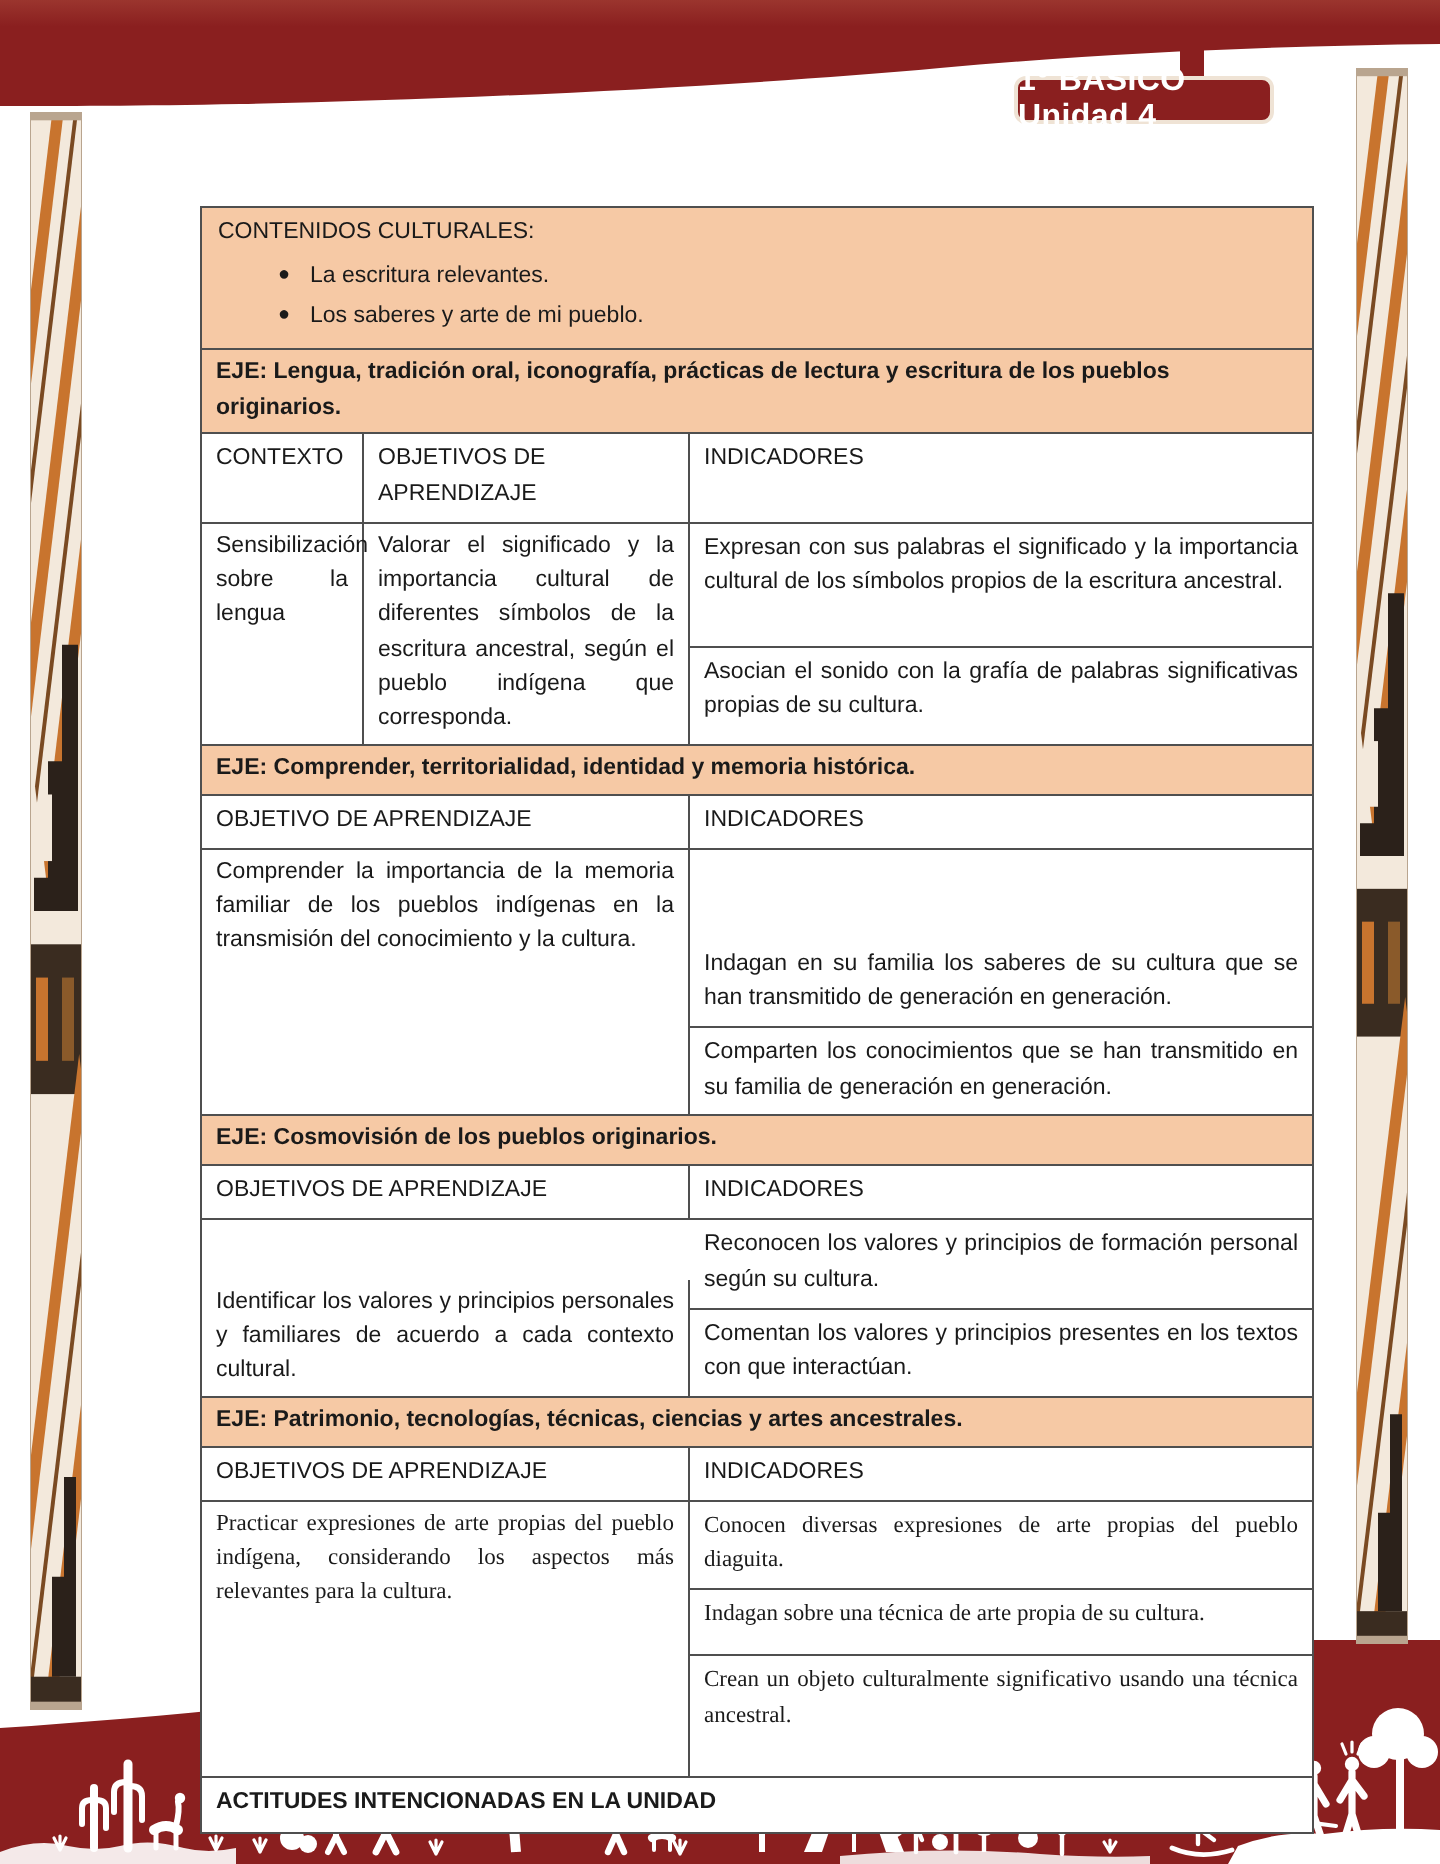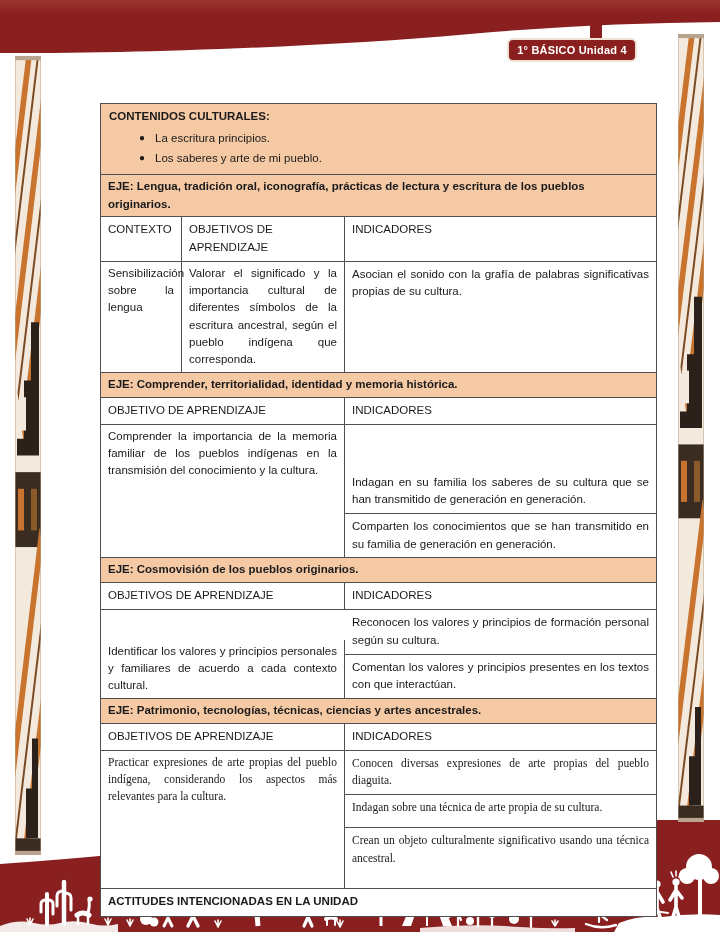--- a/index.html
+++ b/index.html
@@ -7,37 +7,37 @@
     width:720px;height:932px;position:relative;overflow:hidden;
     background:#ffffff;
     font-family:"Liberation Sans","DejaVu Sans",sans-serif;
     color:#1a1a1a;
   }
   
   .top-banner{position:absolute;top:0;left:0;width:720px;height:70px;z-index:1;}
   .unit-badge{
     position:absolute;top:38px;left:507px;width:126px;height:20px;z-index:4;
     background:#8a1f1f;border:2px solid #efe3d5;border-radius:6px;
-    color:#ffffff;font-size:11px;font-weight:bold;
+    color:#ffffff;font-size:16px;font-weight:bold;
     display:flex;align-items:center;justify-content:center;letter-spacing:.2px;
   }
   .badge-tab{position:absolute;top:24px;left:590px;width:12px;height:16px;background:#8a1f1f;z-index:3;}
   
   .strip{position:absolute;z-index:5;}
   .strip-left{top:56px;left:15px;width:26px;height:799px;}
   .strip-right{top:34px;left:678px;width:26px;height:788px;}
   
   .bottom-scene{position:absolute;bottom:0;left:0;width:720px;height:112px;z-index:2;}
   
   .content{position:absolute;top:103px;left:100px;width:557px;z-index:3;font-size:11.5px;line-height:1.5;}
   .blk{border:1.5px solid #4f4f4f;margin-top:-1.5px;box-sizing:border-box;background:#fff;}
   .blk:first-child{margin-top:0;}
   .salmon{background:#f6c9a5;}
   .cc-box{padding:4px 8px 8px 8px;}
-  .cc-title{font-weight:bold;}
+  .cc-title{font-weight:normal;}
   .cc-list{margin-top:5px;}
   .cc-item{padding-left:46px;position:relative;margin-top:2px;}
   .cc-bullet{position:absolute;left:30px;top:0;font-size:10px;}
   .eje-bar{padding:3px 7px 4px 7px;font-weight:bold;}
   
   .trow{display:flex;align-items:stretch;}
   .cell{box-sizing:border-box;padding:3px 7px 4px 7px;}
   .hdr{font-weight:normal;padding-top:4px;padding-bottom:5px;}
   .bline{border-bottom:1.5px solid #4f4f4f;}
   .rline{border-right:1.5px solid #4f4f4f;}
@@ -104,36 +104,37 @@
 </svg>
 <svg class="strip strip-right" viewBox="0 0 26 96" preserveAspectRatio="none" style="height:788px;">
   <rect width="26" height="96" fill="url(#andean)"></rect>
 </svg>
 
 <div class="content">
 
   <div class="blk salmon cc-box">
     <div class="cc-title">CONTENIDOS CULTURALES:</div>
     <div class="cc-list">
-      <div class="cc-item"><span class="cc-bullet">●</span><span>La escritura principios.</span></div>
+      <div class="cc-item"><span class="cc-bullet">●</span><span>La escritura relevantes.</span></div>
       <div class="cc-item"><span class="cc-bullet">●</span><span>Los saberes y arte de mi pueblo.</span></div>
     </div>
   </div>
 
   <div class="blk salmon eje-bar">EJE: Lengua, tradición oral, iconografía, prácticas de lectura y escritura de los pueblos originarios.</div>
   <div class="blk">
     <div class="trow">
       <div class="cell hdr rline bline c1a">CONTEXTO</div>
       <div class="cell hdr rline bline c2a">OBJETIVOS DE APRENDIZAJE</div>
       <div class="cell hdr bline c3a">INDICADORES</div>
     </div>
     <div class="trow" style="min-height:108px;">
       <div class="cell jst rline c1a">Sensibilización sobre la lengua</div>
       <div class="cell jst rline c2a">Valorar el significado y la importancia cultural de diferentes símbolos de la escritura ancestral, según el pueblo indígena que corresponda.</div>
       <div class="indcol c3a">
+        <div class="icell jst bline" style="min-height:62px;">Expresan con sus palabras el significado y la importancia cultural de los símbolos propios de la escritura ancestral.</div>
         <div class="icell jst grow">Asocian el sonido con la grafía de palabras significativas propias de su cultura.</div>
       </div>
     </div>
   </div>
 
   <div class="blk salmon eje-bar">EJE: Comprender, territorialidad, identidad y memoria histórica.</div>
   <div class="blk">
     <div class="trow">
       <div class="cell hdr rline bline c1b">OBJETIVO DE APRENDIZAJE</div>
       <div class="cell hdr bline c2b">INDICADORES</div>

